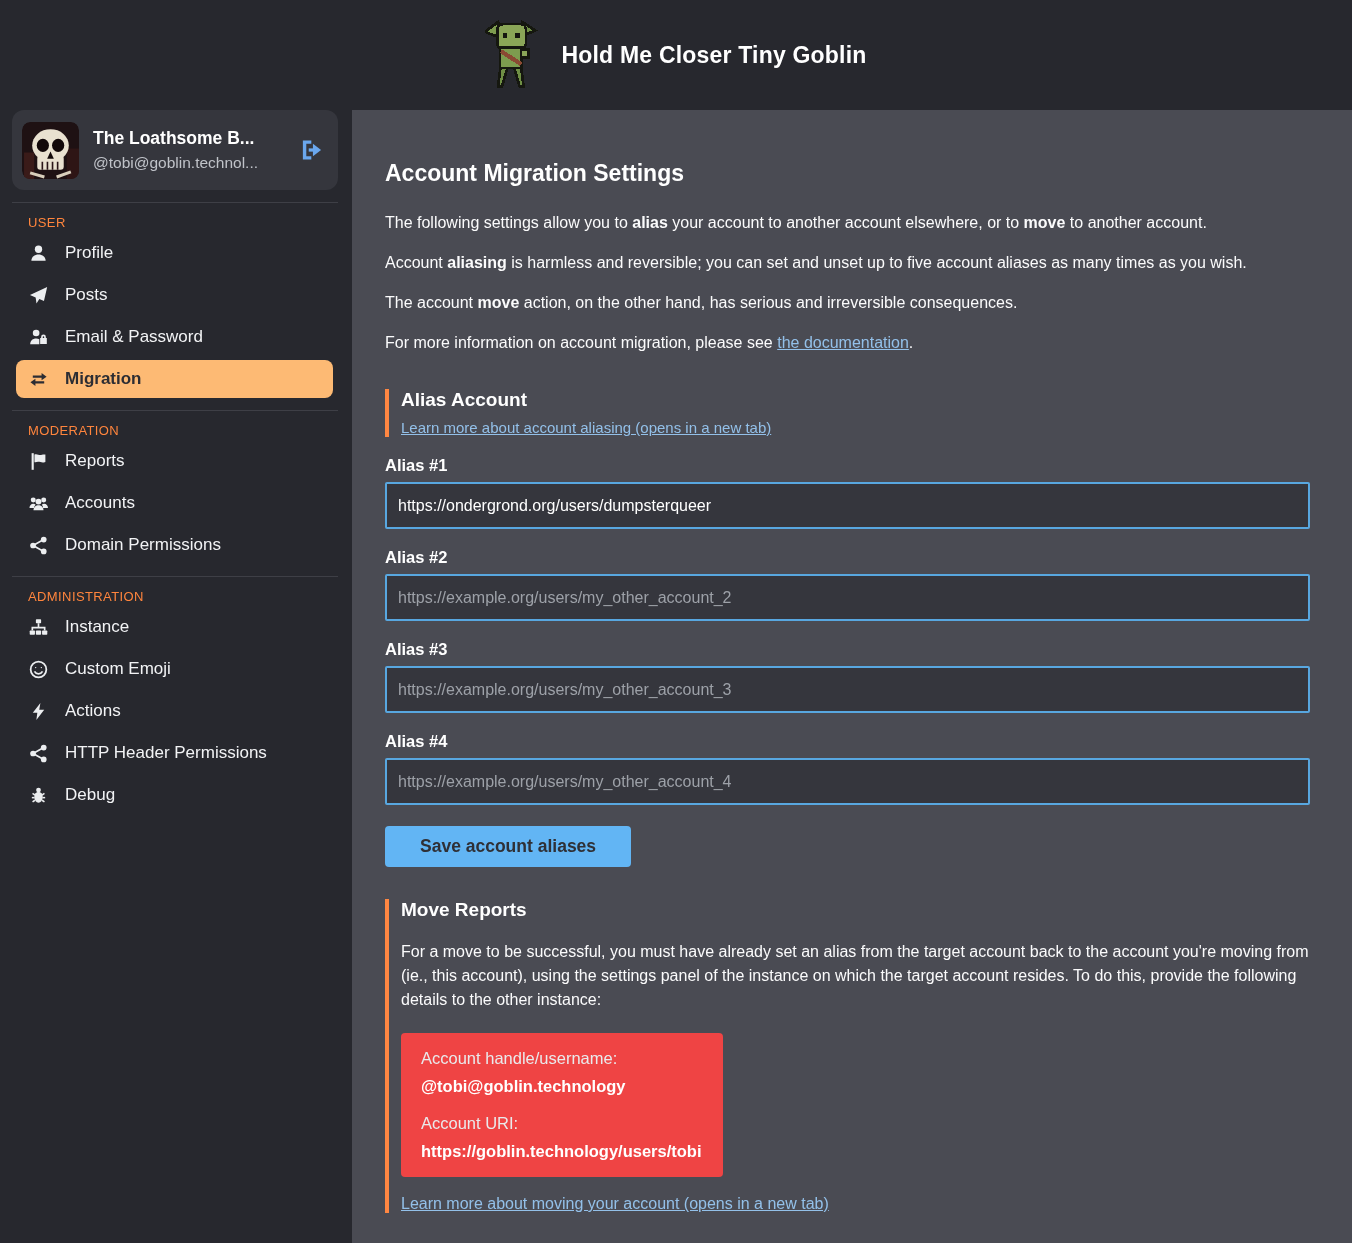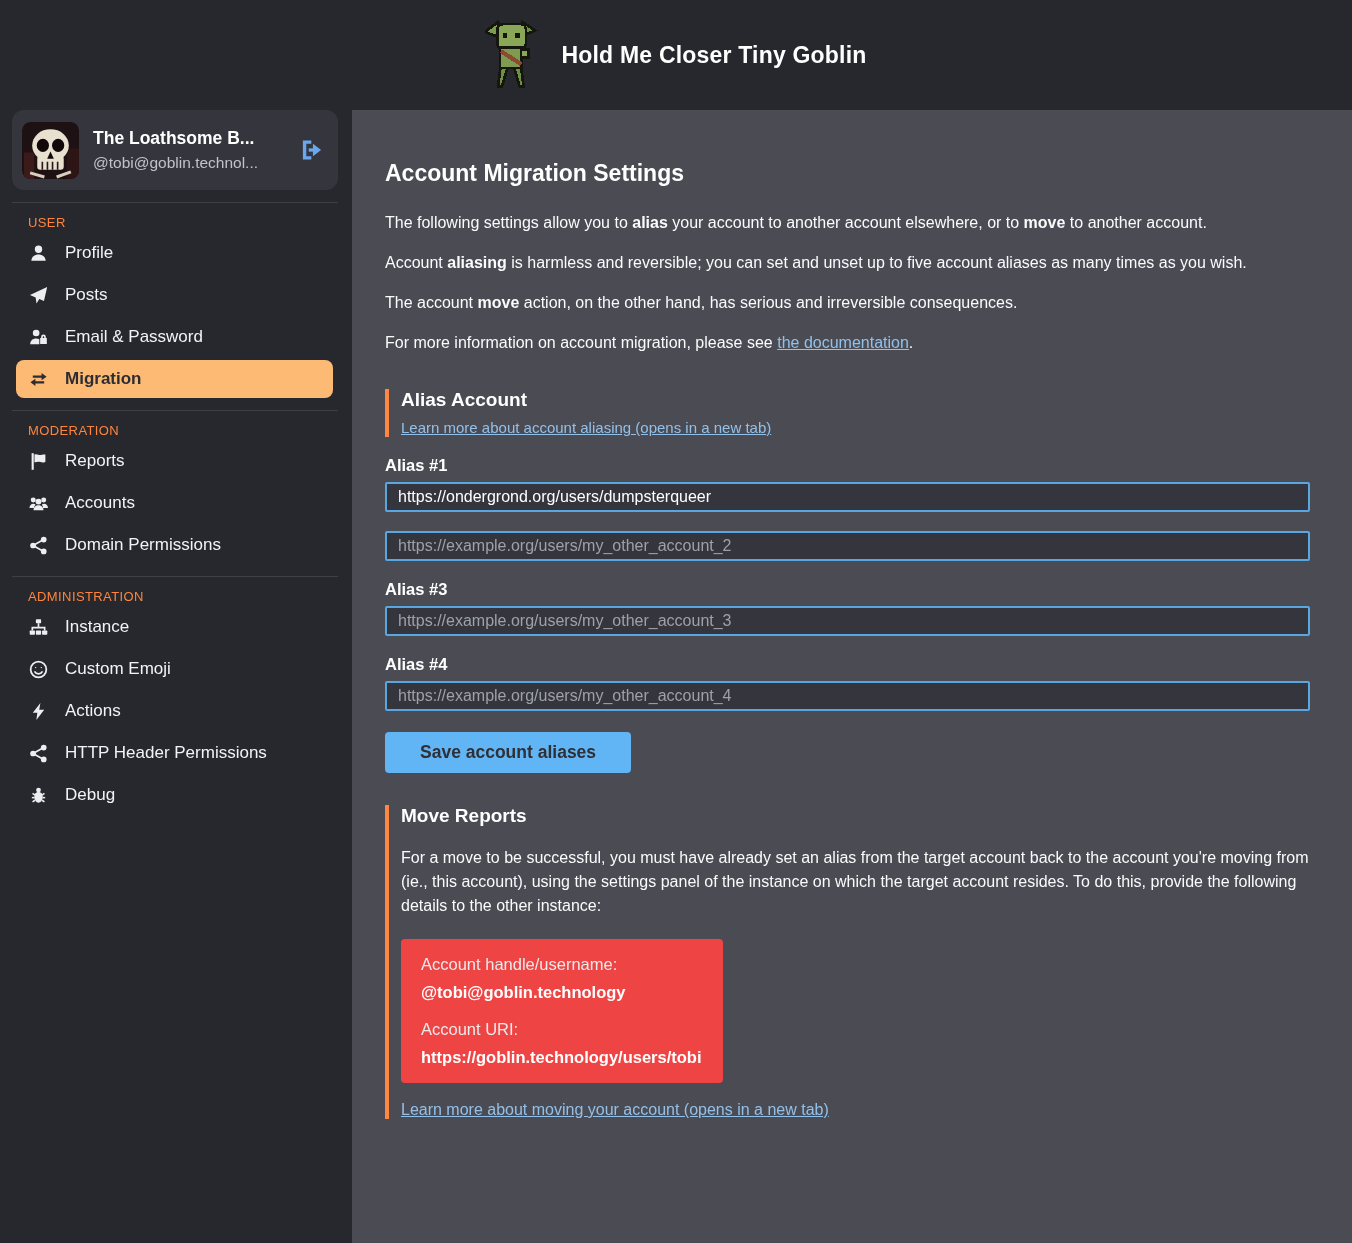--- a/index.html
+++ b/index.html
@@ -84,21 +84,21 @@
     padding-left: 12px;
     margin-top: 34px;
   }
   .section-title { font-size: 19px; font-weight: 700; color: #ffffff; }
   .learn-link { display: inline-block; font-size: 15px; margin-top: 8px; }
 
   .field-block { margin-top: 19px; }
   .field-label { display: block; font-size: 16.5px; font-weight: 700; margin-bottom: 7px; color: #ffffff; }
   .text-input {
     width: 100%;
-    height: 30px;
+    height: 47px;
     background: #35363d;
     border: 2px solid #58a7e0;
     border-radius: 2px;
     color: #ffffff;
     font-size: 16px;
     font-family: "Liberation Sans", "DejaVu Sans", sans-serif;
     padding: 0 11px;
     outline: none;
   }
   .text-input::placeholder { color: #9da1a8; opacity: 1; }
@@ -365,20 +365,21 @@
       <div class="section-head">
         <h3 class="section-title">Alias Account</h3>
         <a class="txt-link learn-link" href="#">Learn more about account aliasing (opens in a new tab)</a>
       </div>
 
       <div class="field-block">
         <label class="field-label">Alias #1</label>
         <input class="text-input" type="text" value="https://ondergrond.org/users/dumpsterqueer" style="">
       </div>
       <div class="field-block">
+        <label class="field-label">Alias #2</label>
         <input class="text-input" type="text" placeholder="https://example.org/users/my_other_account_2" style="">
       </div>
       <div class="field-block">
         <label class="field-label">Alias #3</label>
         <input class="text-input" type="text" placeholder="https://example.org/users/my_other_account_3" style="">
       </div>
       <div class="field-block">
         <label class="field-label">Alias #4</label>
         <input class="text-input" type="text" placeholder="https://example.org/users/my_other_account_4" style="">
       </div>

